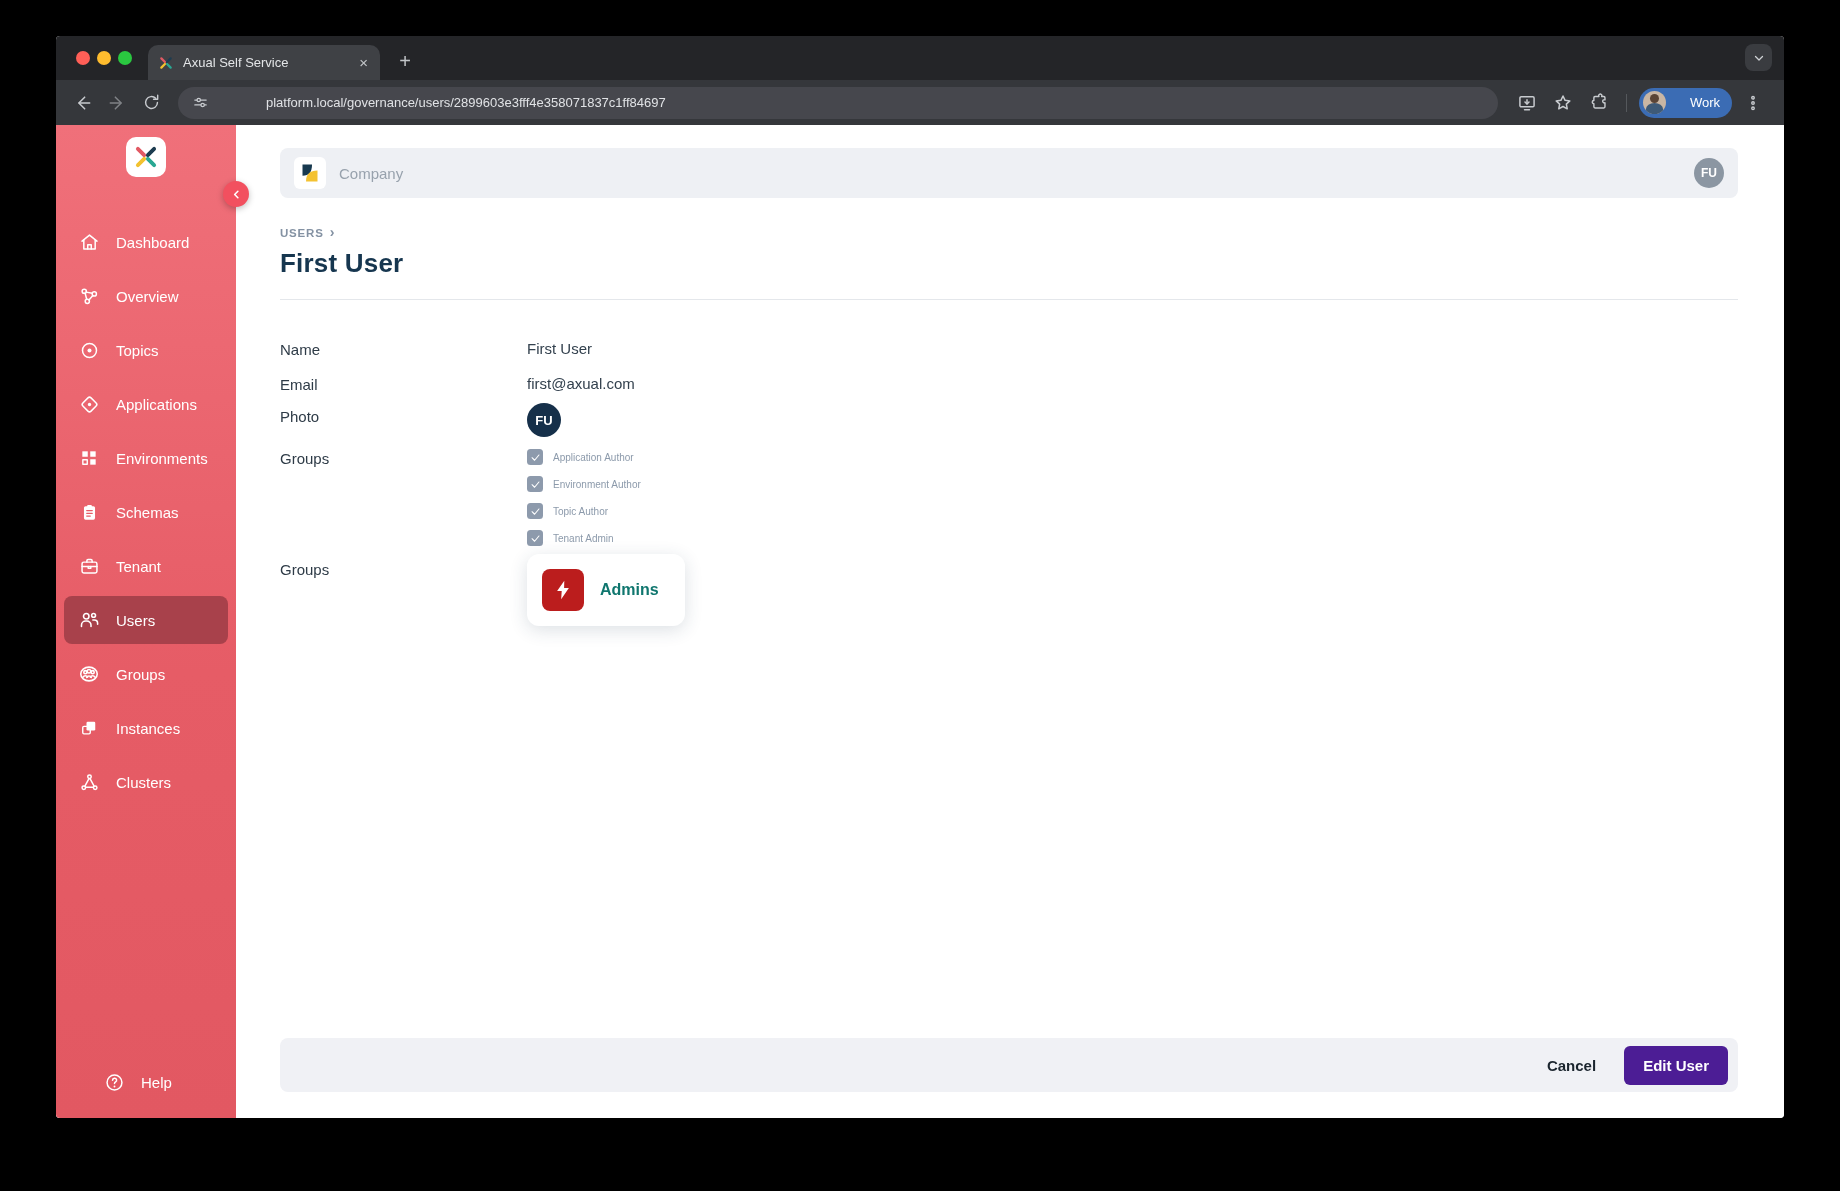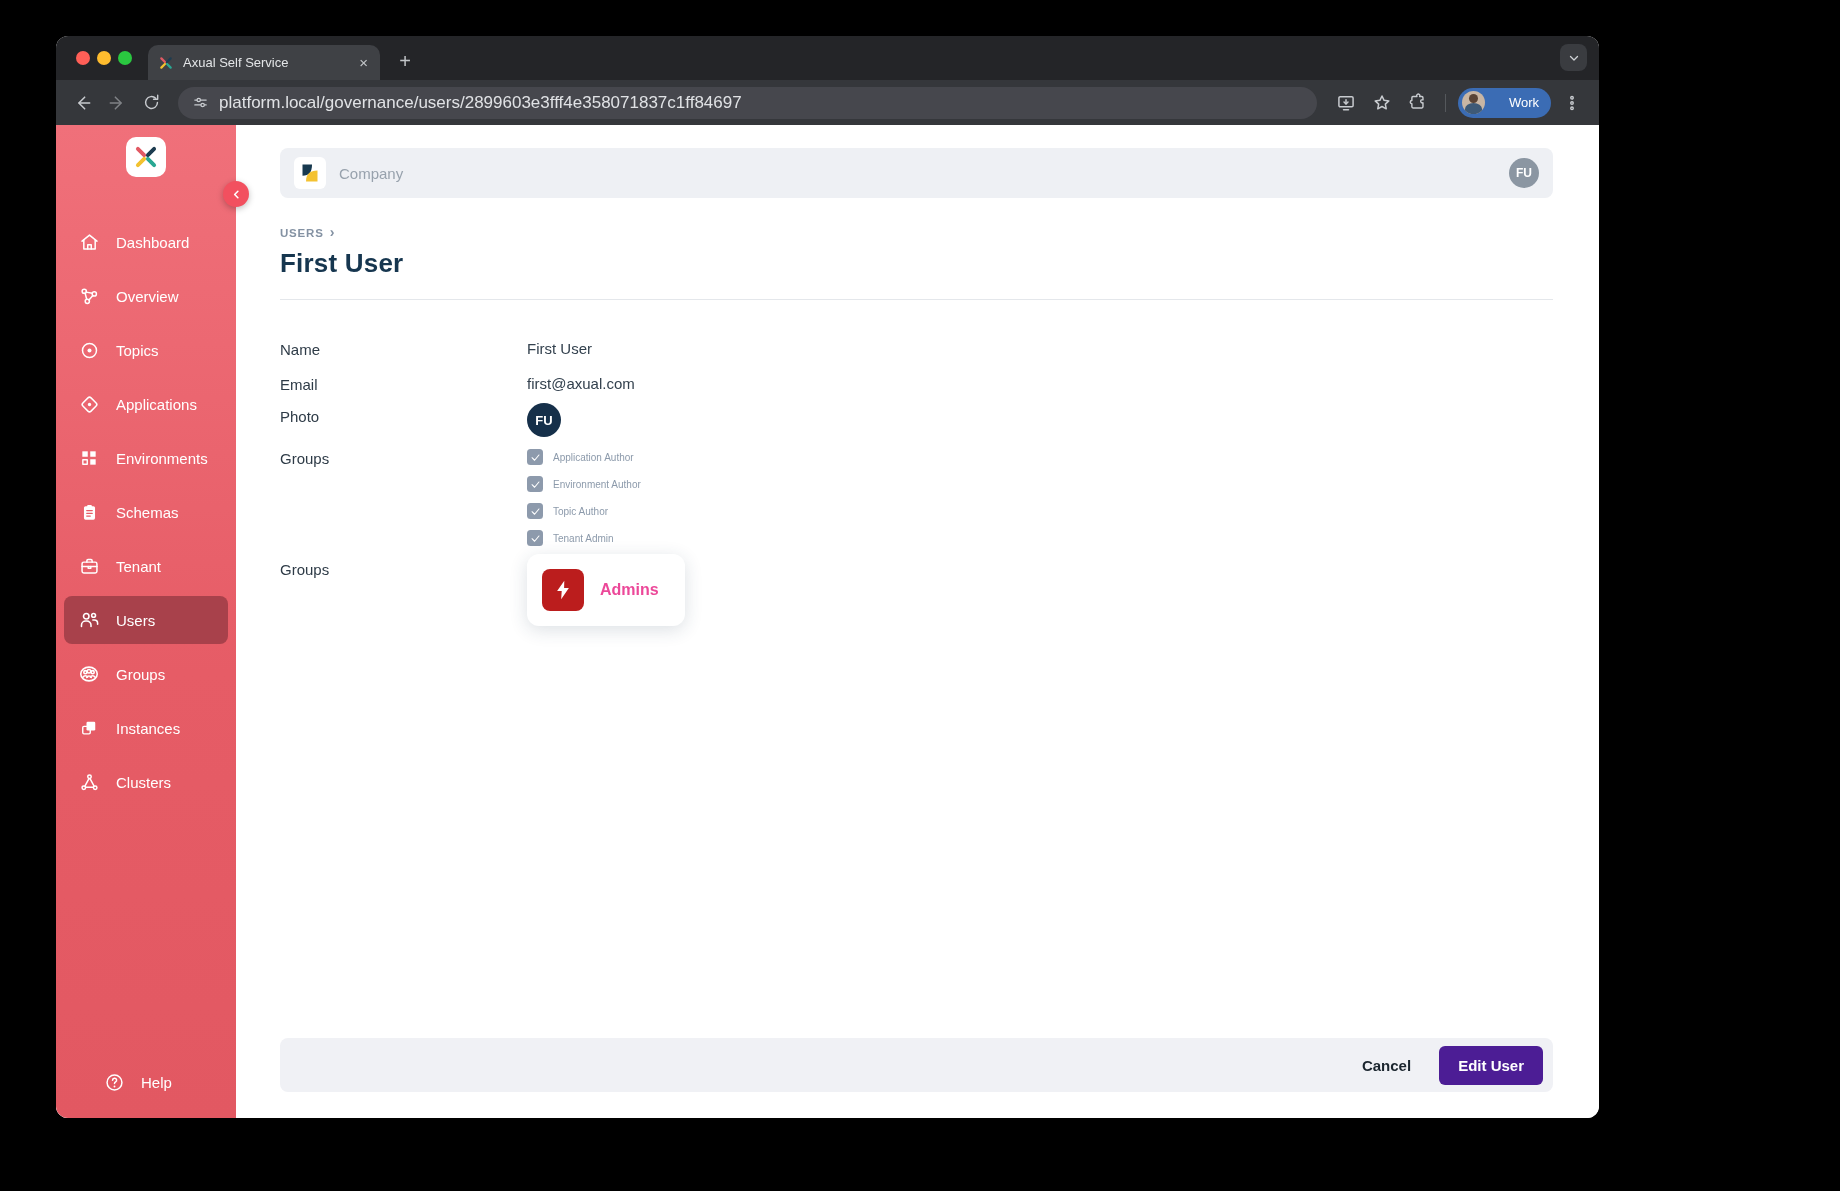--- a/index.html
+++ b/index.html
@@ -1,19 +1,19 @@
 <!DOCTYPE html>
 <html><head>
 <meta charset="utf-8">
 <style>
   * { margin:0; padding:0; box-sizing:border-box; }
   html,body { width:1840px; height:1191px; background:#000; font-family:"Liberation Sans", sans-serif; overflow:hidden; }
 
-  .window { position:absolute; left:56px; top:36px; width:1543px; height:1082px;
-            border-radius:12px; overflow:hidden; background:#fff; }
+  .window { position:absolute; left:56px; top:36px; width:1728px; height:1082px;
+            border-radius:4px; overflow:hidden; background:#fff; }
 
   
   .tabstrip { height:44px; background:#242528; position:relative; }
   .lights { position:absolute; left:20px; top:15px; display:flex; gap:7px; }
   .light { width:14px; height:14px; border-radius:50%; }
   .light.red{ background:#ff5f57; } .light.yellow{ background:#febc2e; } .light.green{ background:#2ac840; }
 
   .tab { position:absolute; left:92px; top:9px; width:232px; height:35px; background:#3f4145;
          border-radius:10px 10px 0 0; display:flex; align-items:center; padding:0 10px; gap:9px; }
   .tab-title { color:#e3e5e7; font-size:13px; flex:1; white-space:nowrap; overflow:hidden; }
@@ -22,21 +22,21 @@
             font-size:20px; display:flex; align-items:center; justify-content:center; }
   .tabsearch { position:absolute; right:12px; top:8px; width:27px; height:27px; background:#3a3c40;
                border-radius:8px; color:#cfd2d5; display:flex; align-items:center; justify-content:center; }
 
   .toolbar { height:45px; background:#35373b; display:flex; align-items:center; padding:0 12px; gap:4px; }
   .nav-ic { width:30px; height:30px; display:flex; align-items:center; justify-content:center; }
   .nav-ic svg { stroke:#c8cbcf; fill:none; stroke-width:1.8; stroke-linecap:round; stroke-linejoin:round; }
   .nav-ic.dim svg { stroke:#808387; }
   .omnibox { flex:1; height:32px; margin-left:8px; margin-right:10px; background:#46474d; border-radius:16px;
              display:flex; align-items:center; padding:0 14px; gap:10px; max-width:1320px; }
-  .omnibox .url { color:#e0e2e5; font-size:17px; white-space:nowrap; }
+  .omnibox .url { color:#e0e2e5; font-size:13px; white-space:nowrap;margin-left:47px; }
   .tb-right { display:flex; align-items:center; gap:6px; }
   .divider-v { width:1px; height:18px; background:#55585c; margin:0 6px; }
   .profile-chip { height:30px; background:#3b6cb4; border-radius:15px; display:flex; align-items:center;
                   gap:24px; padding:0 12px 0 4px; }
   .profile-chip .pavatar { width:23px; height:23px; border-radius:50%; background:#c9b6a4; overflow:hidden; position:relative; }
   .profile-chip .pavatar::before { content:""; position:absolute; left:7px; top:3px; width:9px; height:9px; border-radius:50%; background:#5a4436; }
   .profile-chip .pavatar::after  { content:""; position:absolute; left:3px; top:12px; width:17px; height:12px; border-radius:50% 50% 0 0; background:#3e5a77; }
   .profile-chip .plabel { color:#fff; font-size:13px; }
 
   
@@ -79,21 +79,21 @@
                   font-size:13px; font-weight:600; display:flex; align-items:center; justify-content:center; margin-top:-4px; }
   .roles-list { display:flex; flex-direction:column; gap:11px; }
   .role-row { display:flex; align-items:center; gap:10px; }
   .cbx { width:16px; height:16px; background:#8d9aac; border-radius:3.5px; display:flex; align-items:center; justify-content:center; }
   .cbx svg { stroke:#fff; fill:none; stroke-width:2.4; stroke-linecap:round; stroke-linejoin:round; }
   .role-label { color:#8c9aab; font-size:10px; }
 
   .group-card { display:inline-flex; align-items:center; gap:16px; background:#fff; border-radius:12px;
                 padding:15px 26px 15px 15px; box-shadow:0 4px 18px rgba(40,60,90,.16); margin-top:-6px; }
   .group-icon { width:42px; height:42px; background:#bb1d1d; border-radius:8px; display:flex; align-items:center; justify-content:center; }
-  .group-name { color:#ec4899; font-size:16px; font-weight:700; }
+  .group-name { color:#0f766e; font-size:16px; font-weight:700; }
 
   .action-bar { position:absolute; left:44px; right:46px; bottom:26px; height:54px; background:#f0f1f5;
                 border-radius:8px; display:flex; align-items:center; justify-content:flex-end; gap:10px; padding:0 10px; }
   .btn-cancel { background:transparent; border:none; color:#1b252e; font-size:15px; font-weight:600;
                 padding:10px 18px; font-family:inherit; }
   .btn-primary { background:#4c1d95; border:none; color:#fff; font-size:15px; font-weight:600;
                  padding:11px 19px; border-radius:6px; font-family:inherit; }
 </style>
 </head>
 <body>

